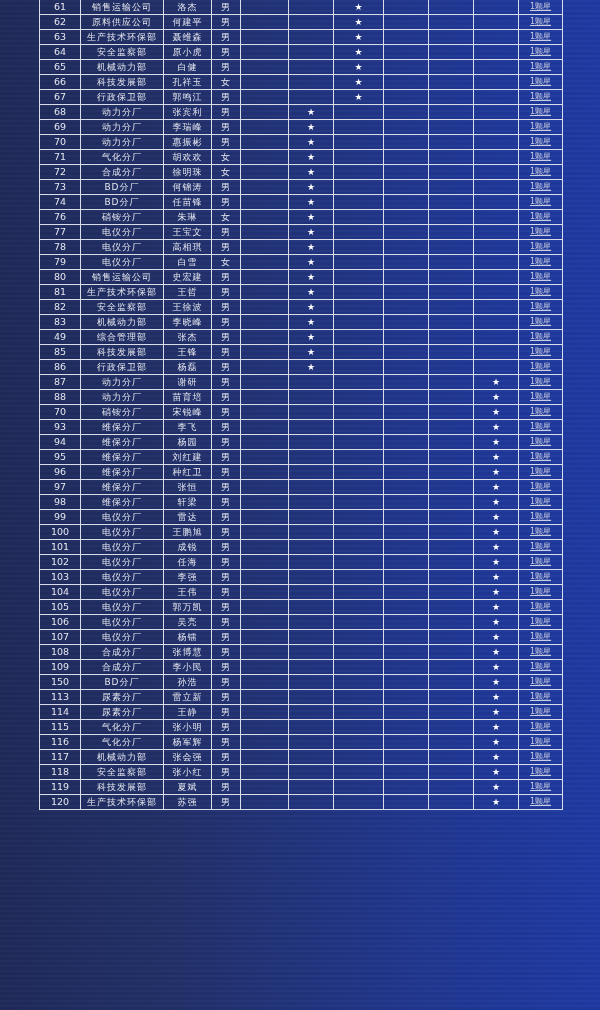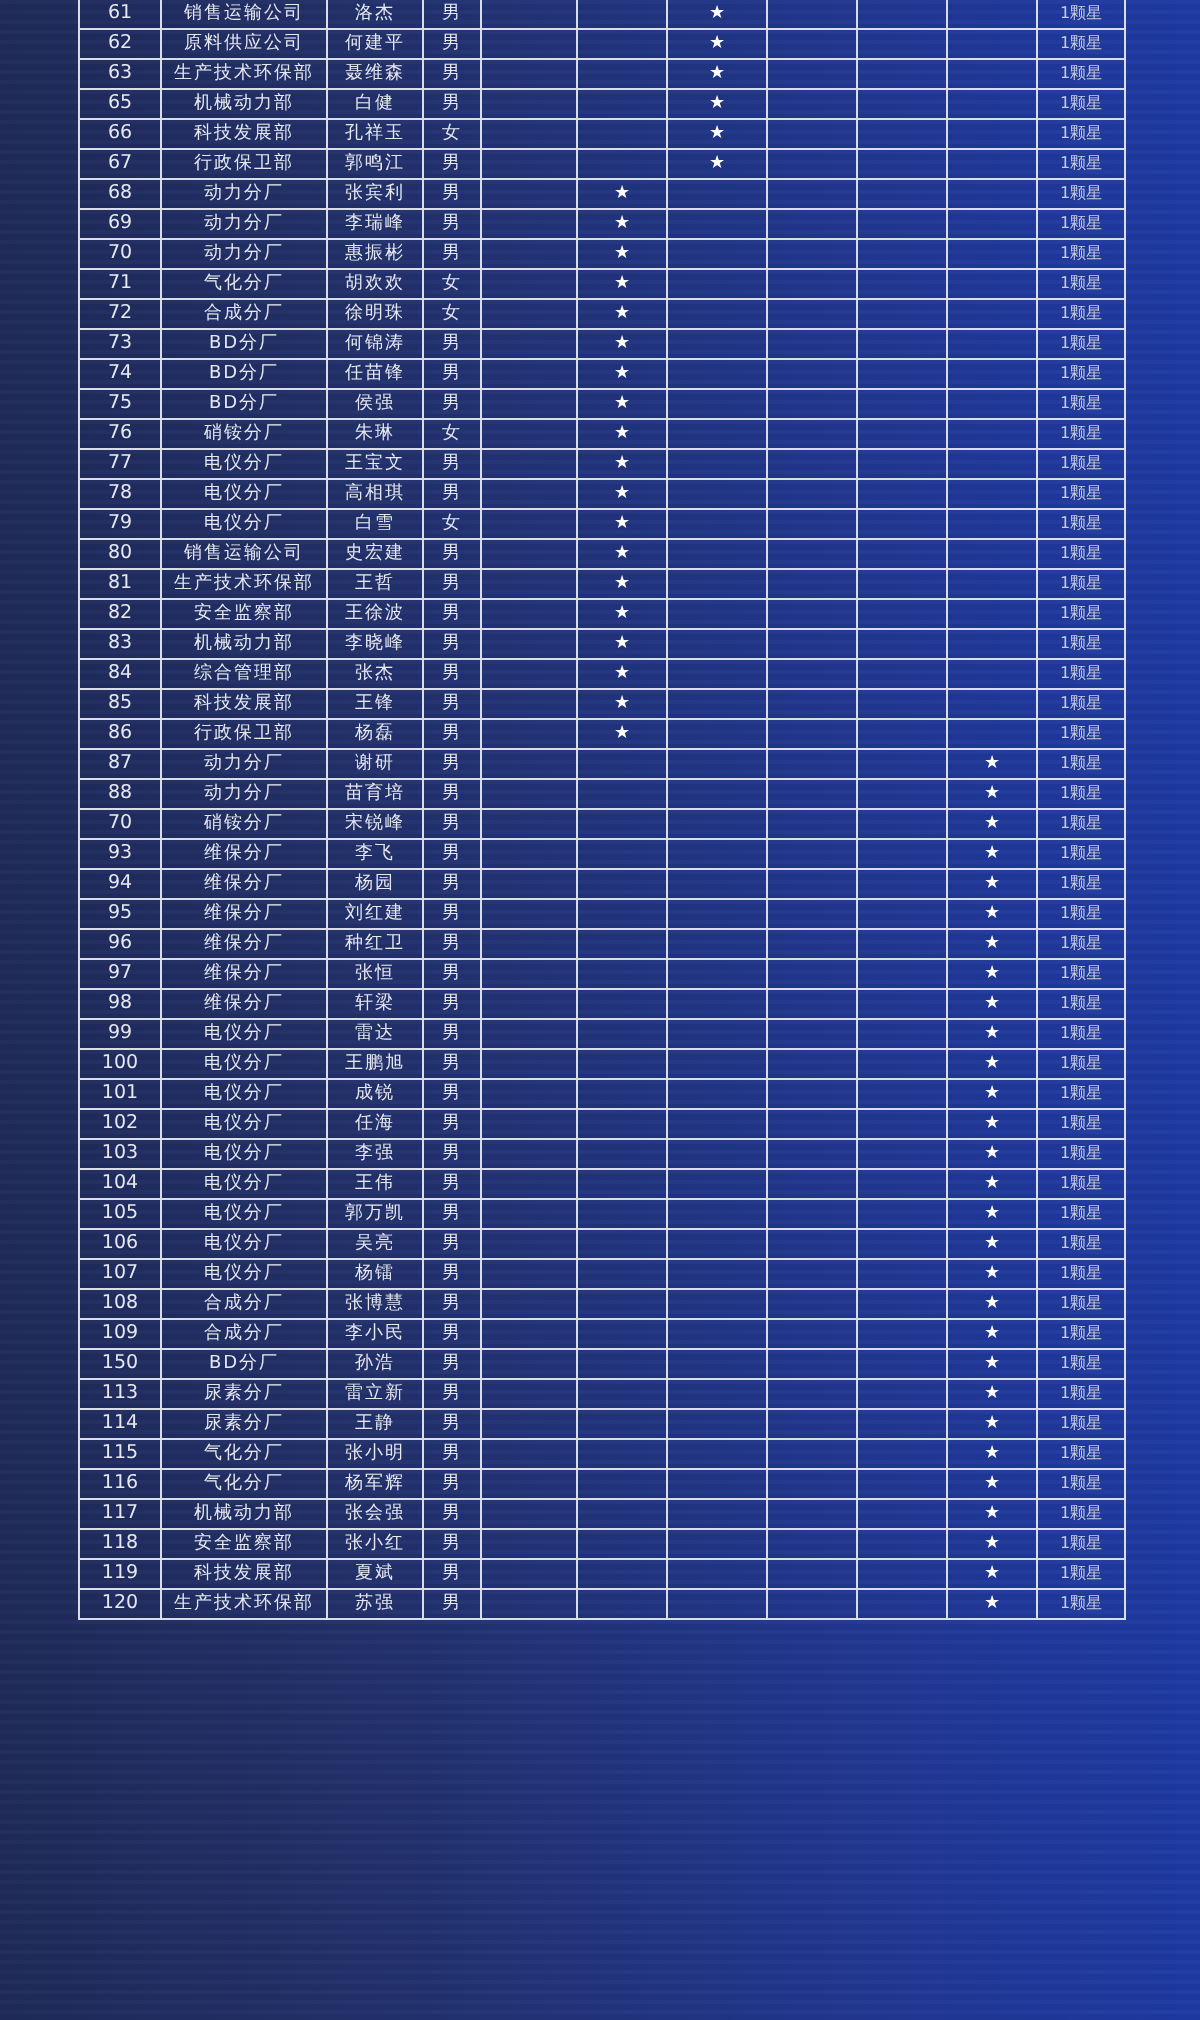--- a/index.html
+++ b/index.html
@@ -27,21 +27,21 @@
       color:#e6e8f0;
       font-size:9px;
       text-align:center;
       white-space:nowrap;
       overflow:hidden;
       line-height:14px;
       letter-spacing:1px;
     }
     td.num { letter-spacing:0; font-size:9.5px;text-align:center; }
     td.star { font-size:9px; color:#ffffff; letter-spacing:0; }
-    td.level { font-size:8px; color:#c9cde0; letter-spacing:0; }
+    td.level { font-size:8px; color:#c9cde0; letter-spacing:0;text-decoration:underline; }
   </style>
 </head>
 <body>
 
 <div class="stripes"></div>
 
 <table>
   <colgroup>
     <col style="width:41px">
       <col style="width:83px">
@@ -89,20 +89,33 @@
         <td>男</td>
         <td class="star"></td>
         <td class="star"></td>
         <td class="star"><span>★</span></td>
         <td class="star"></td>
         <td class="star"></td>
         <td class="star"></td>
         <td class="level">1颗星</td>
       </tr>
       <tr>
+        <td class="num">64</td>
+        <td>安全监察部</td>
+        <td>原小虎</td>
+        <td>男</td>
+        <td class="star"></td>
+        <td class="star"></td>
+        <td class="star"><span>★</span></td>
+        <td class="star"></td>
+        <td class="star"></td>
+        <td class="star"></td>
+        <td class="level">1颗星</td>
+      </tr>
+      <tr>
         <td class="num">65</td>
         <td>机械动力部</td>
         <td>白健</td>
         <td>男</td>
         <td class="star"></td>
         <td class="star"></td>
         <td class="star"><span>★</span></td>
         <td class="star"></td>
         <td class="star"></td>
         <td class="star"></td>
@@ -219,33 +232,20 @@
         <td>男</td>
         <td class="star"></td>
         <td class="star"><span>★</span></td>
         <td class="star"></td>
         <td class="star"></td>
         <td class="star"></td>
         <td class="star"></td>
         <td class="level">1颗星</td>
       </tr>
       <tr>
-        <td class="num">75</td>
-        <td>BD分厂</td>
-        <td>侯强</td>
-        <td>男</td>
-        <td class="star"></td>
-        <td class="star"><span>★</span></td>
-        <td class="star"></td>
-        <td class="star"></td>
-        <td class="star"></td>
-        <td class="star"></td>
-        <td class="level">1颗星</td>
-      </tr>
-      <tr>
         <td class="num">76</td>
         <td>硝铵分厂</td>
         <td>朱琳</td>
         <td>女</td>
         <td class="star"></td>
         <td class="star"><span>★</span></td>
         <td class="star"></td>
         <td class="star"></td>
         <td class="star"></td>
         <td class="star"></td>
@@ -336,21 +336,21 @@
         <td>男</td>
         <td class="star"></td>
         <td class="star"><span>★</span></td>
         <td class="star"></td>
         <td class="star"></td>
         <td class="star"></td>
         <td class="star"></td>
         <td class="level">1颗星</td>
       </tr>
       <tr>
-        <td class="num">84</td>
+        <td class="num">49</td>
         <td>综合管理部</td>
         <td>张杰</td>
         <td>男</td>
         <td class="star"></td>
         <td class="star"><span>★</span></td>
         <td class="star"></td>
         <td class="star"></td>
         <td class="star"></td>
         <td class="star"></td>
         <td class="level">1颗星</td>

